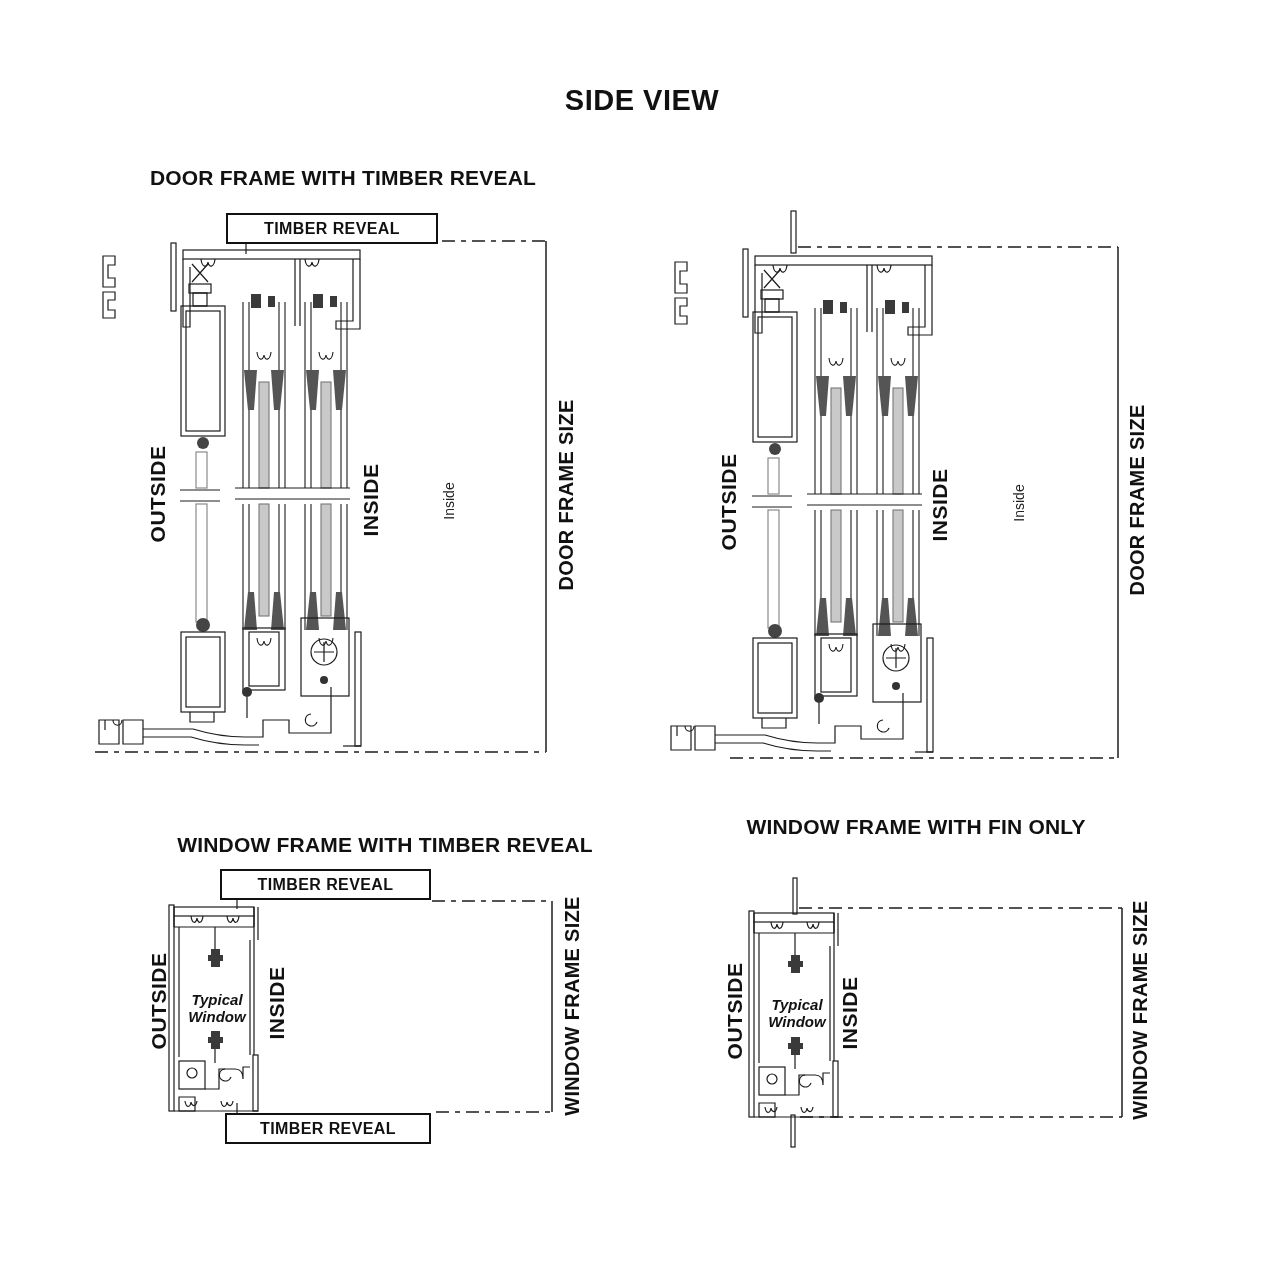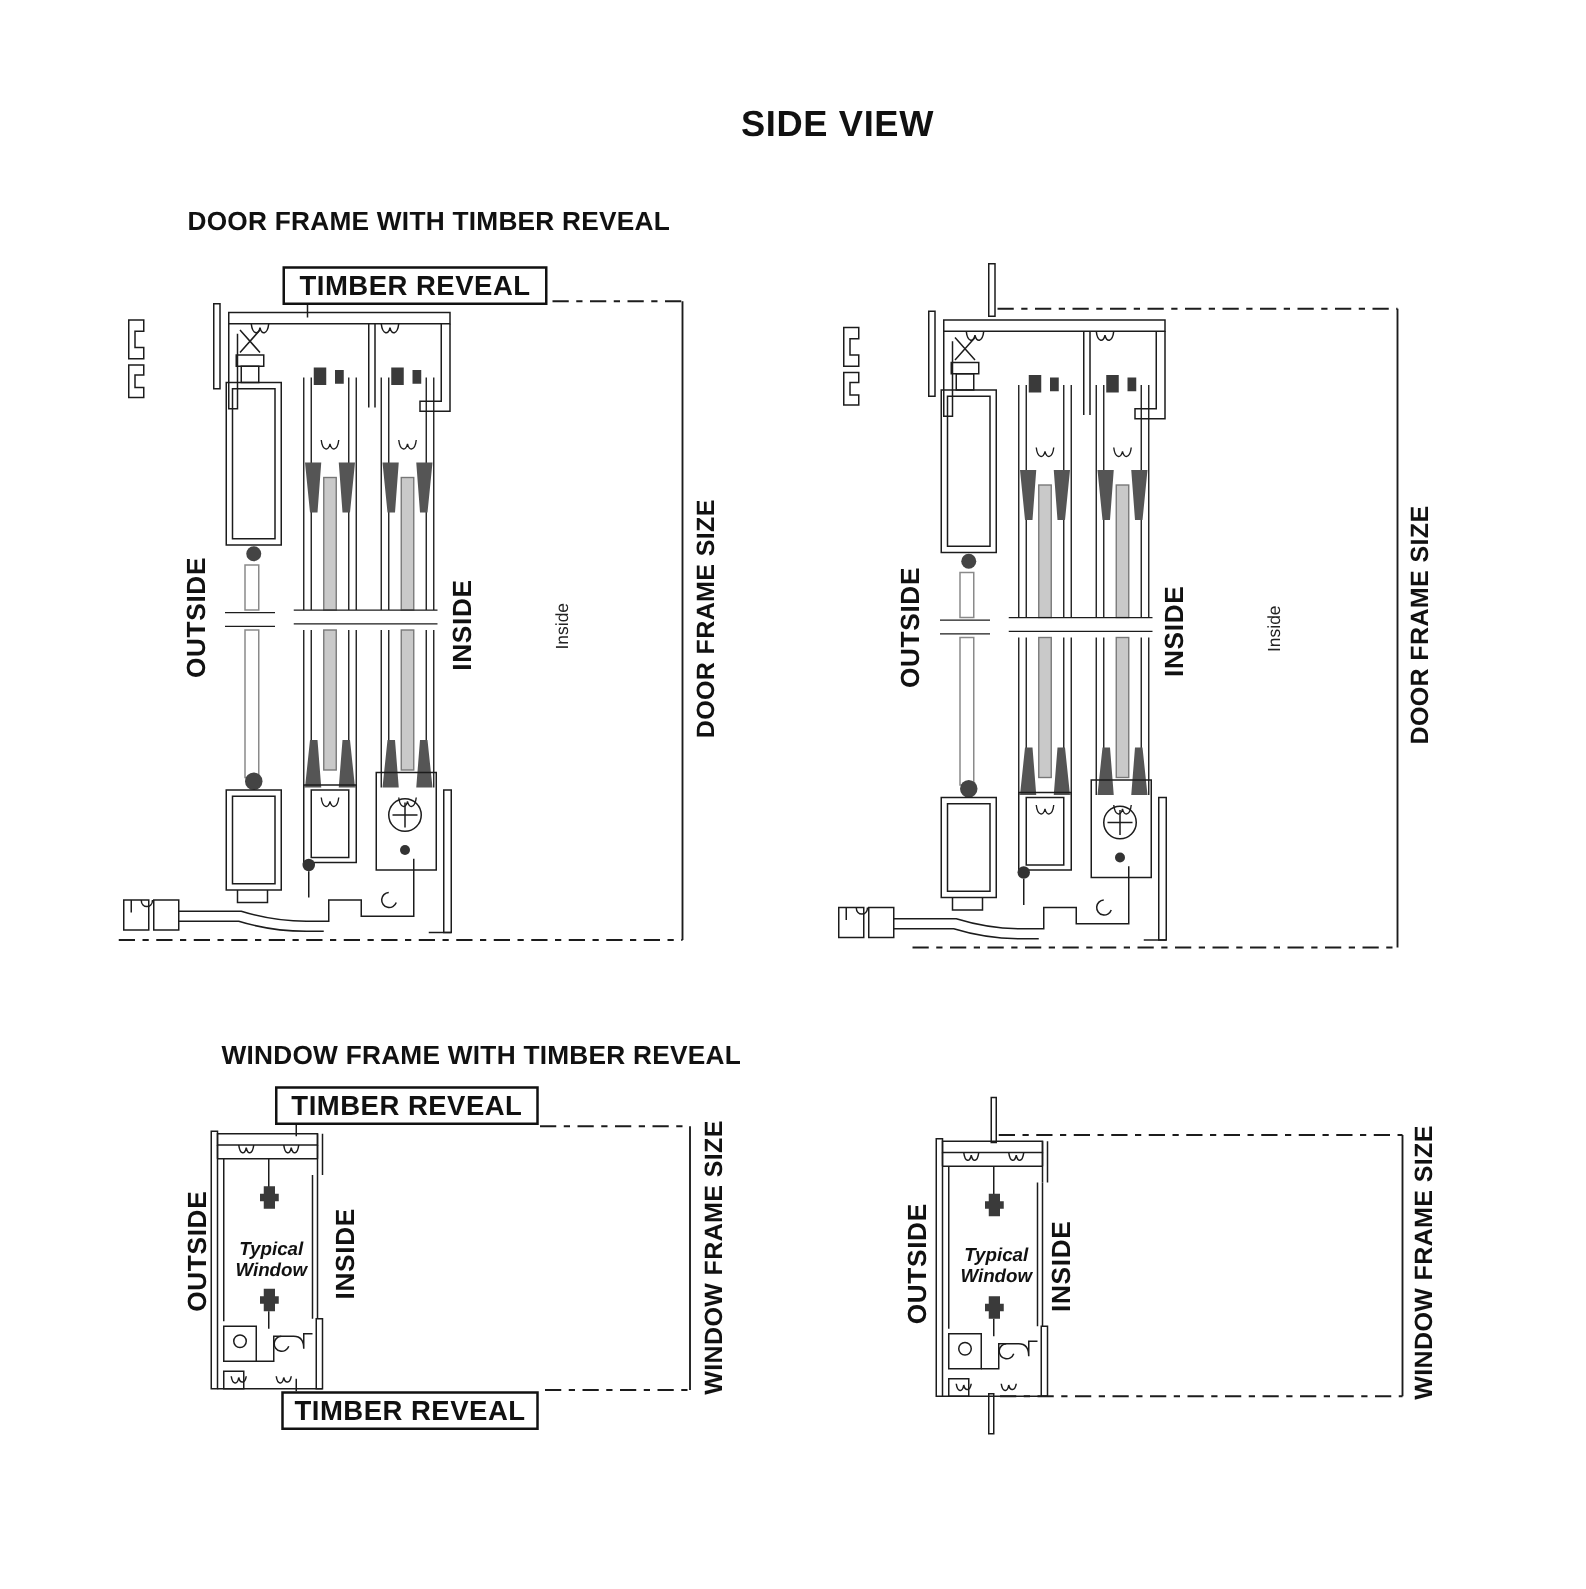--- a/index.html
+++ b/index.html
@@ -19,21 +19,21 @@
   .side-lbl{font-size:21px;font-weight:bold;letter-spacing:.5px;}
   .size-lbl{font-size:20px;font-weight:bold;letter-spacing:.3px;}
   .note-lbl{font-size:14px;font-weight:normal;color:#222;}
   .win-note{
     position:absolute;font-size:15px;font-weight:bold;line-height:1.15;
     width:70px;text-align:center;transform:translate(-50%,-50%);white-space:normal;font-style:italic;
   }
   .reveal-box{
     position:absolute;border:2.5px solid #111;background:#fff;
     display:flex;align-items:center;justify-content:center;
-    font-size:22px;font-weight:bold;letter-spacing:.4px;
+    font-size:16px;font-weight:bold;letter-spacing:.4px;
     box-sizing:border-box;
   }
   svg{position:absolute;left:0;top:0;}
 </style>
 </head>
 <body>
 
 <div id="stage">
 
   <svg width="1269" height="1271" viewBox="0 0 1269 1271" aria-hidden="true">
@@ -161,24 +161,25 @@
         <path d="M799,908 H1122"></path>
         <path d="M800,1117 H1122"></path>
       </g>
       <path d="M546,241 V752" stroke-width="1.5"></path>
       <path d="M1118,247 V758" stroke-width="1.5"></path>
       <path d="M552,901 V1112" stroke-width="1.5"></path>
       <path d="M1122,908 V1117" stroke-width="1.5"></path>
     </g>
   </svg>
 
-  <div class="lbl center page-title" style="left:642px;top:100px;margin-left:28px;">SIDE VIEW</div>
+  <div class="lbl center page-title" style="left:642px;top:100px;">SIDE VIEW</div>
 
   <div class="lbl center quad-title" style="left:343px;top:178px;">DOOR FRAME WITH TIMBER REVEAL</div>
   <div class="lbl center quad-title" style="left:385px;top:821px;margin-top:24px;">WINDOW FRAME WITH TIMBER REVEAL</div>
+  <div class="lbl center quad-title" style="left:916px;top:827px;">WINDOW FRAME WITH FIN ONLY</div>
 
   <div class="reveal-box" style="left:226px;top:213px;width:212px;height:31px;">
     <span>TIMBER REVEAL</span>
   </div>
   <div class="reveal-box" style="left:220px;top:869px;width:211px;height:31px;">
     <span>TIMBER REVEAL</span>
   </div>
   <div class="reveal-box" style="left:225px;top:1113px;width:206px;height:31px;">
     <span>TIMBER REVEAL</span>
   </div>

